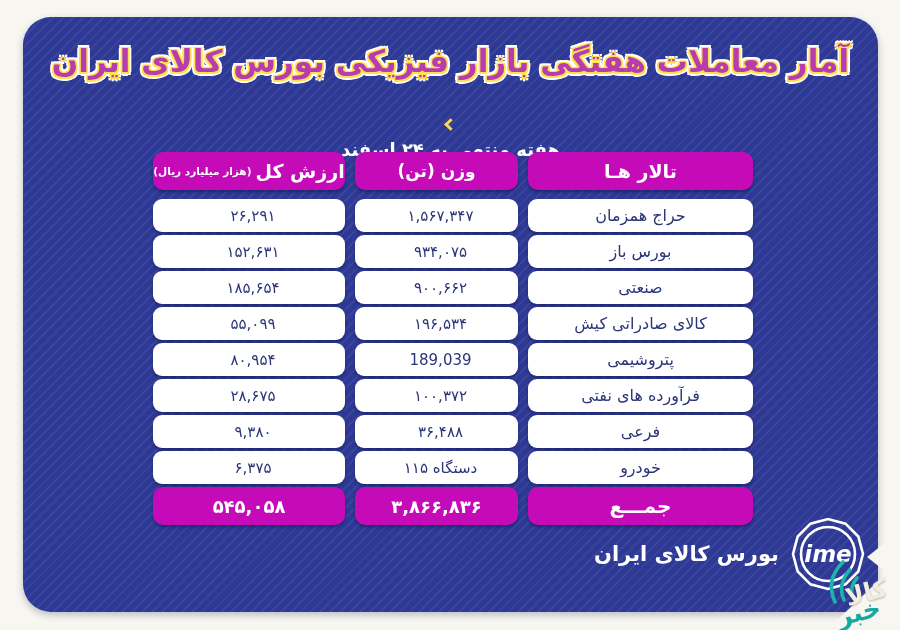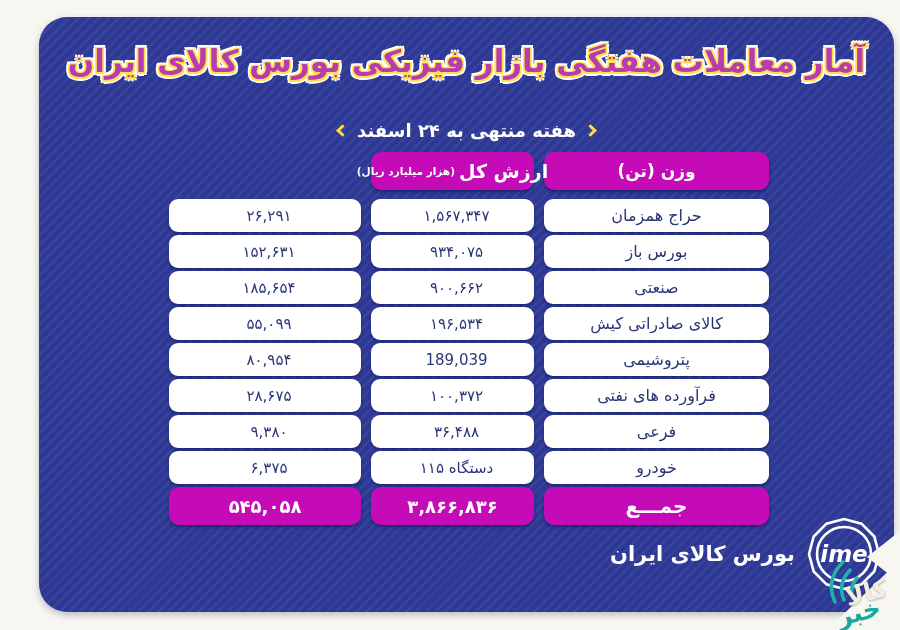--- a/index.html
+++ b/index.html
@@ -1,21 +1,21 @@
 <!DOCTYPE html>
 <html lang="fa"><head>
 <meta charset="utf-8">
 <style>
   * { margin:0; padding:0; box-sizing:border-box; }
   body { width:900px; height:630px; background:#f7f6f1; font-family:"DejaVu Sans",sans-serif; overflow:hidden; }
   .stage { position:relative; width:900px; height:630px; }
 
   
   .card {
-    position:absolute; left:39px; top:17px; width:855px; height:595px;
+    position:absolute; left:23px; top:17px; width:855px; height:595px;
     border-radius:28px; direction:rtl;
     background-color:#2d3994;
     background-image:repeating-linear-gradient(135deg, rgba(255,255,255,.06) 0 2px, rgba(255,255,255,0) 2px 7px);
     box-shadow:0 3px 7px rgba(50,55,95,.30);
   }
 
   
   .title {
     position:absolute; top:26px; left:0; right:0;
     text-align:center; white-space:nowrap;
@@ -24,21 +24,21 @@
       -1.5px 0 0 #ffe14f, 1.5px 0 0 #ffe14f, 0 -1.5px 0 #ffe14f, 0 1.5px 0 #ffe14f,
       -1.5px -1.5px 0 #ffe14f, 1.5px 1.5px 0 #ffe14f, -1.5px 1.5px 0 #ffe14f, 1.5px -1.5px 0 #ffe14f,
       -3.5px 0 0 #ffffff, 3.5px 0 0 #ffffff, 0 -3.5px 0 #ffffff, 0 3.5px 0 #ffffff,
       -3px -3px 0 #ffffff, 3px 3px 0 #ffffff, -3px 3px 0 #ffffff, 3px -3px 0 #ffffff;
   }
 
   
   .subtitle {
     position:absolute; top:103px; left:0; right:0;
     display:flex; direction:ltr; justify-content:center; align-items:center; gap:10px;
-    color:#ffffff; font-size:18px; font-weight:bold;
+    color:#ffffff; font-size:18px; font-weight:bold;flex-direction:column;
   }
   .chev { display:inline-block; width:9px; height:9px;
           border-left:3px solid #ffd94f; border-bottom:3px solid #ffd94f; }
   .chev.left  { transform:rotate(45deg); }
   .chev.right { transform:rotate(225deg); }
 
   
   .tablewrap { position:absolute; top:135px; right:125px; width:600px; }
   .tgrid { display:grid; grid-template-columns:225px 163px 192px; column-gap:10px; direction:rtl; }
   .tgrid.head { margin-bottom:9px; }
@@ -95,20 +95,21 @@
 
     <div class="subtitle">
       <span class="chev left"></span>
       <span>هفته منتهی به ۲۴ اسفند</span>
       <span class="chev right"></span>
     </div>
 
     <div class="tablewrap">
 
       <div class="tgrid head">
+        <div class="pill mag h-halls">تالار هـا</div>
         <div class="pill mag h-weight">وزن (تن)</div>
         <div class="pill mag h-value">
           <span>ارزش کل</span>
           <span class="unit">(هزار میلیارد ریال)</span>
         </div>
       </div>
 
       <div class="tgrid rows">
         <div class="trow">
           <div class="pill">حراج همزمان</div>

